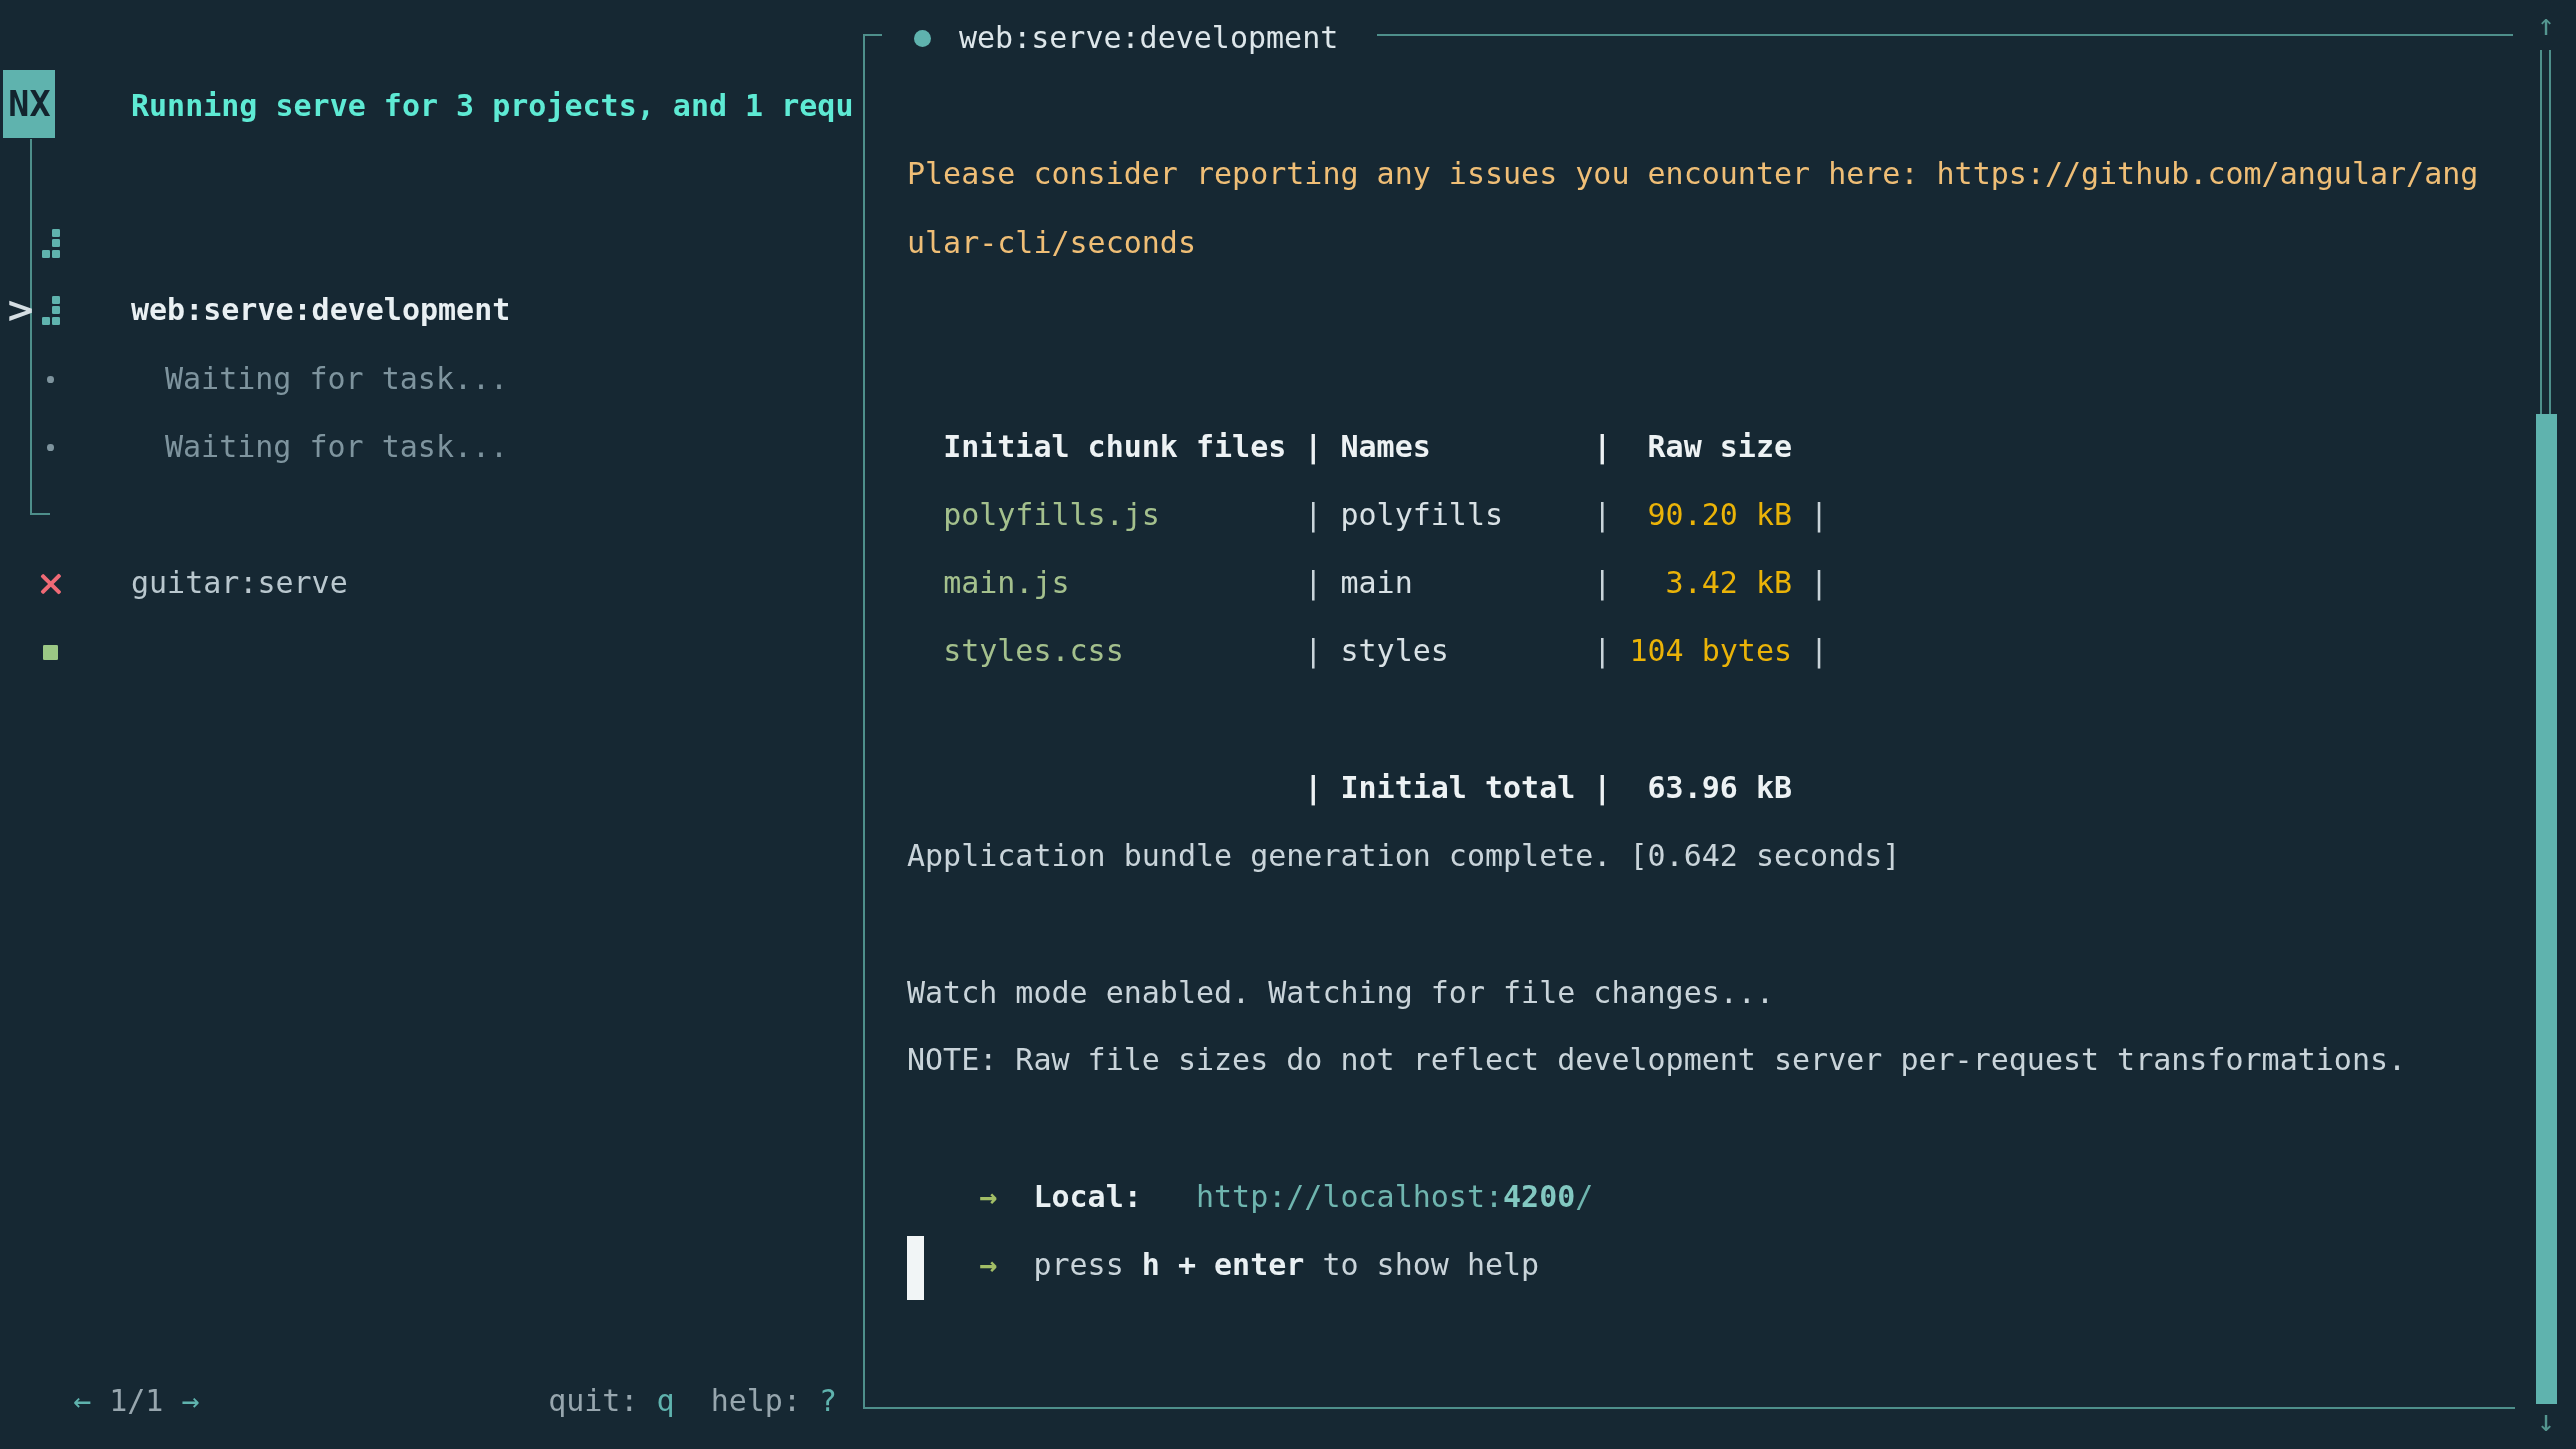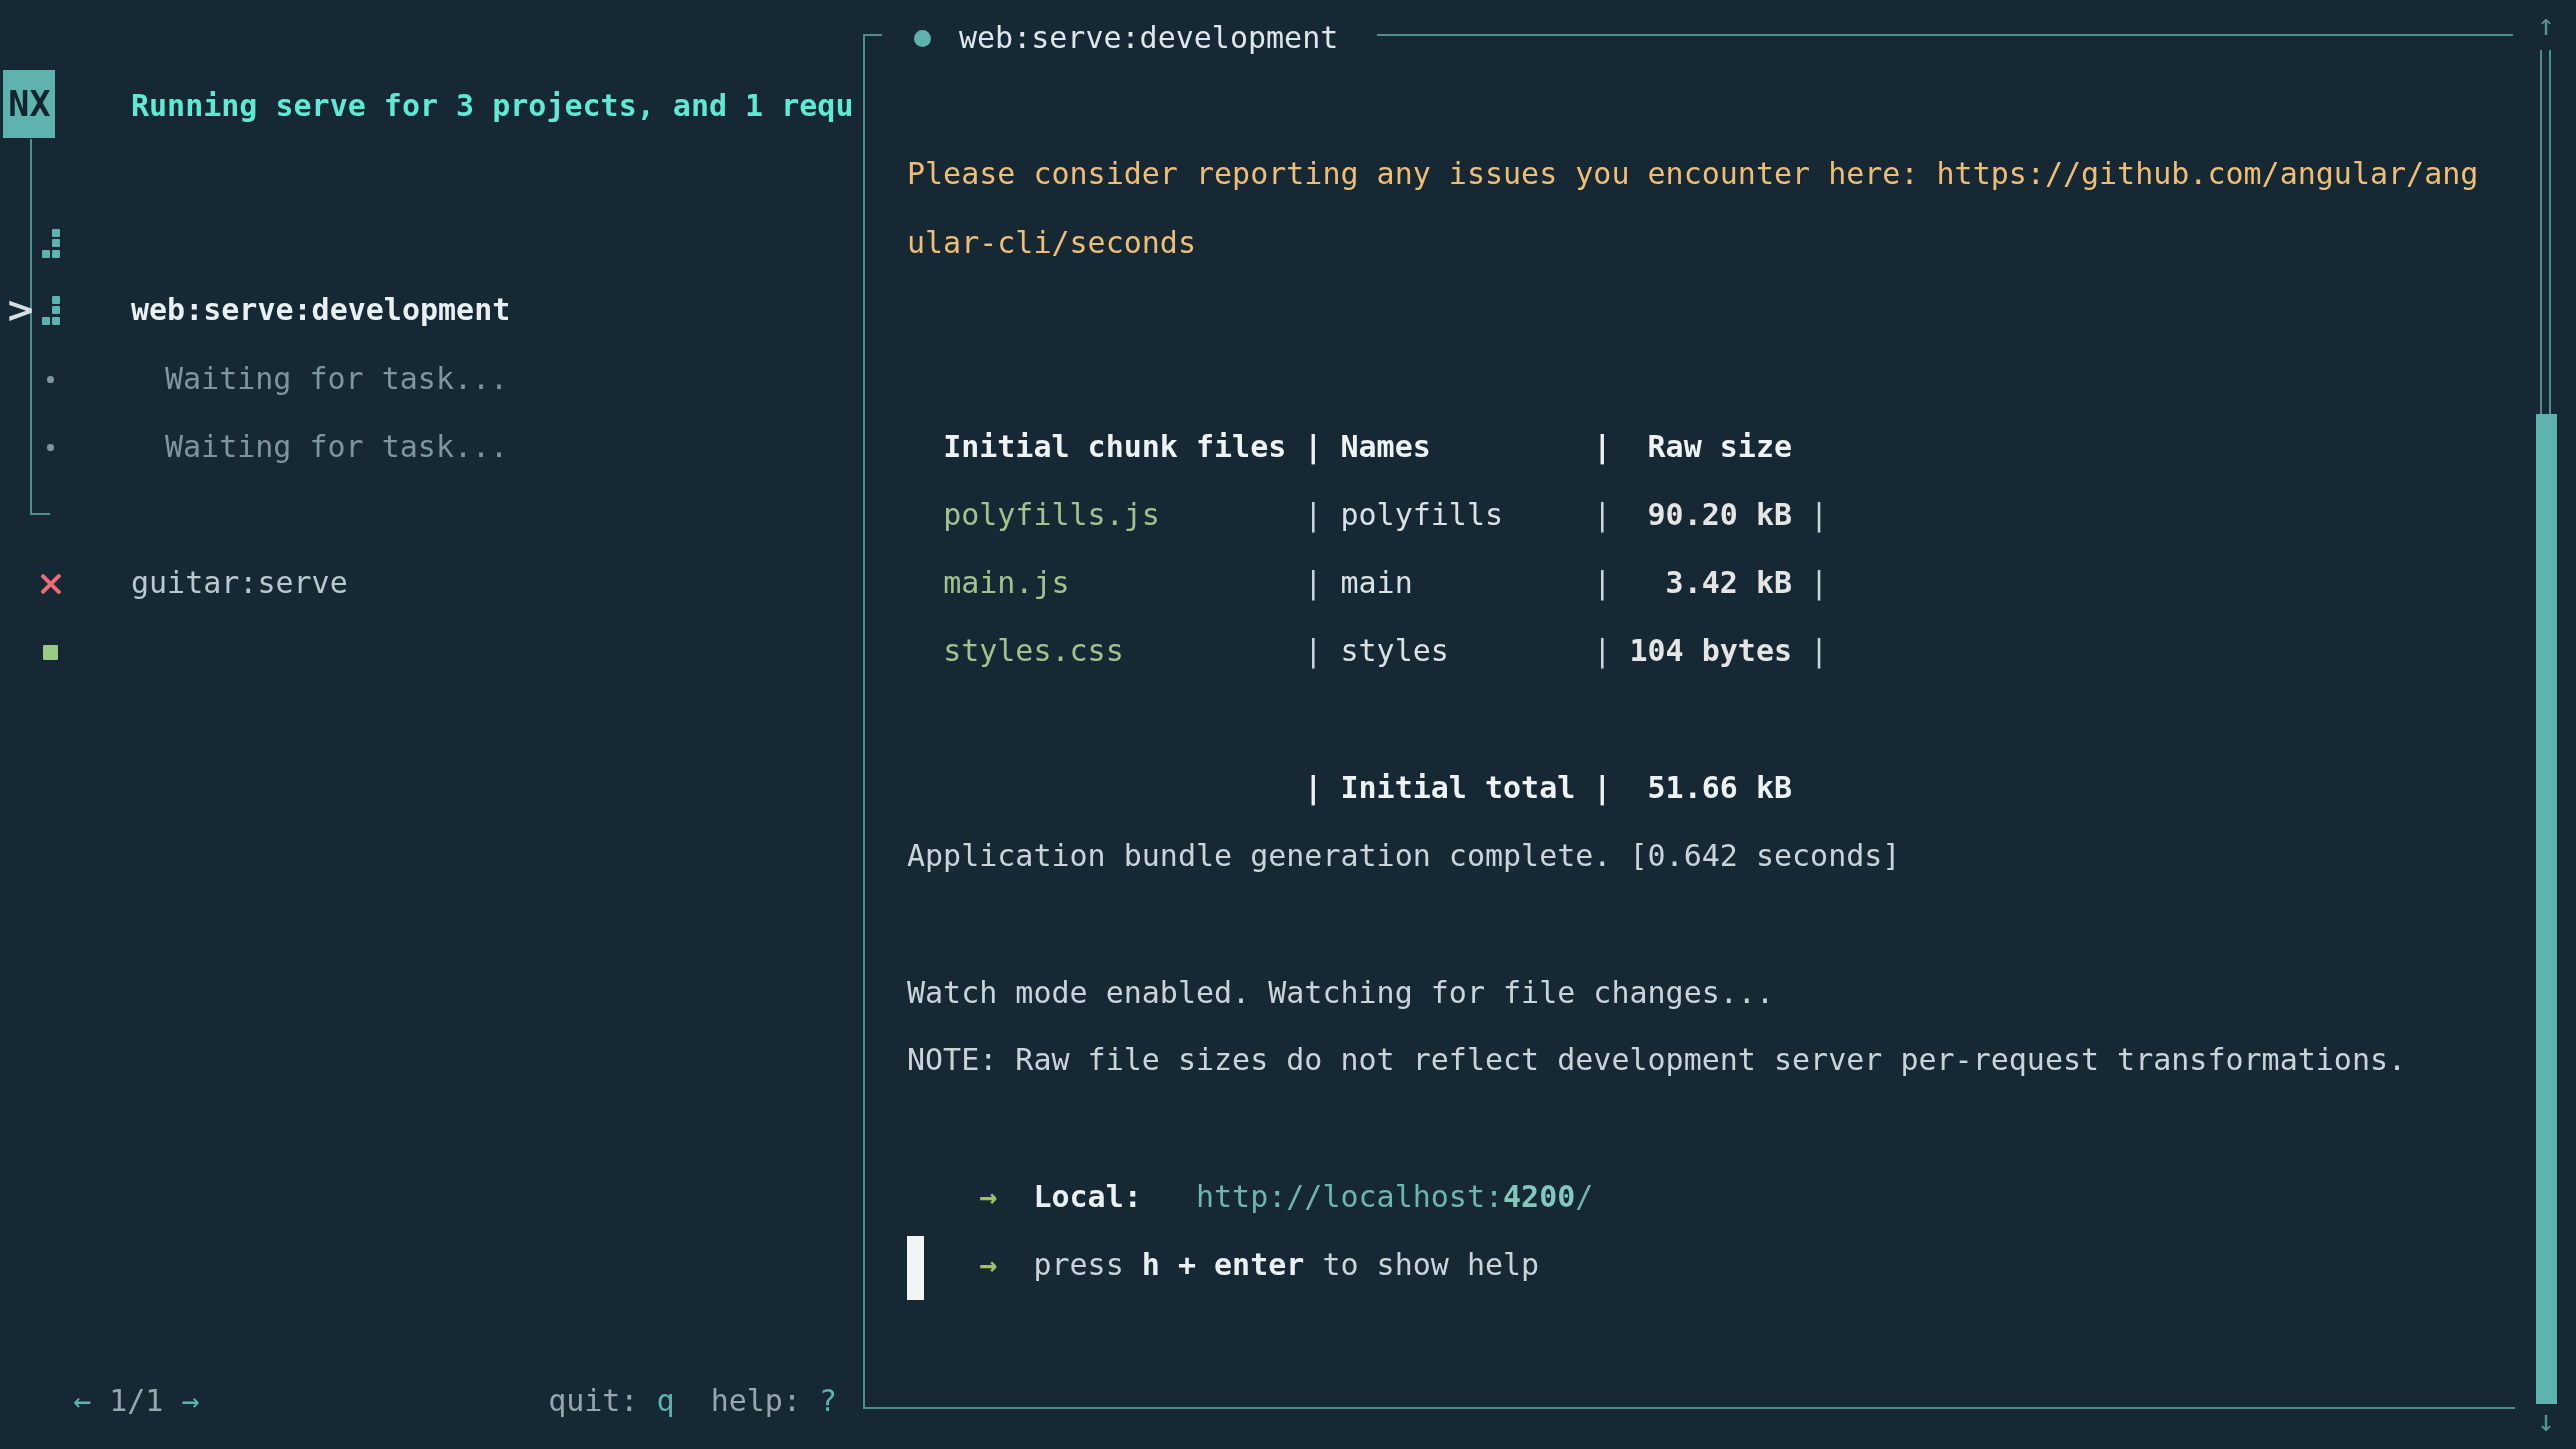--- a/index.html
+++ b/index.html
@@ -69,21 +69,21 @@
   #panel-border-top{left:1377px;top:34px;width:1136px;height:2px;}
   #panel-border-bottom{left:863px;top:1407px;width:1652px;height:2px;}
   #panel-title-bullet{position:absolute;left:914px;top:29.5px;width:17.4px;height:17.4px;border-radius:50%;background:#5FB3AE;}
   #panel-title{left:959px;color:#DDE6EA;}
 
   .yellow{color:#EFBE76;}
   .hdr{color:#EDF2F4;font-weight:700;}
   .c-file{color:#A4C08D;}
   .c-pipe{color:#C9D4DA;}
   .c-name{color:#D8E1E5;}
-  .c-size{color:#e5e5e5;font-weight:bold;}
+  .c-size{color:#eab308;}
   .g-arrow{color:#A2BE66;font-weight:700;}
   .b-white{color:#E9F0F3;font-weight:700;}
   .url{color:#6FB5AF;}
   .url-port{color:#82C8C1;font-weight:700;}
 
   #terminal-cursor{position:absolute;left:907px;top:1236px;width:17.4px;height:64px;background:#F1F5F6;}
 
   
   .scroll-arrow{position:absolute;left:2526px;width:40px;text-align:center;
     font:30px/40px "DejaVu Sans Mono","Liberation Mono",monospace;color:#549690;}
@@ -174,21 +174,21 @@
 
 <div class="line r7 main-line">
   <span class="c-file">main.js             </span><span class="c-pipe">| </span><span class="c-name">main          </span><span class="c-pipe">| </span><span class="c-size">  3.42 kB</span><span class="c-pipe"> |</span>
 </div>
 
 <div class="line r8 main-line">
   <span class="c-file">styles.css          </span><span class="c-pipe">| </span><span class="c-name">styles        </span><span class="c-pipe">| </span><span class="c-size">104 bytes</span><span class="c-pipe"> |</span>
 </div>
 
 <div class="line r10 main-line">
-  <span>                    </span><span class="hdr">| </span><span class="hdr">Initial total </span><span class="hdr">| </span><span class="hdr"> 51.66 kB</span>
+  <span>                    </span><span class="hdr">| </span><span class="hdr">Initial total </span><span class="hdr">| </span><span class="hdr"> 63.96 kB</span>
 </div>
 
 <div class="line r12 main-line">Application bundle generation complete. [0.642 seconds]</div>
 <div class="line r14 main-line">Watch mode enabled. Watching for file changes...</div>
 <div class="line r15 main-line">NOTE: Raw file sizes do not reflect development server per-request transformations.</div>
 
 <div class="line r16 main-line">
   <span class="g-arrow">  →  </span><span class="b-white">Local:</span><span>   </span><span class="url"><span class="url">http://localhost:</span><span class="url-port">4200</span><span class="url">/</span></span>
 </div>
 

